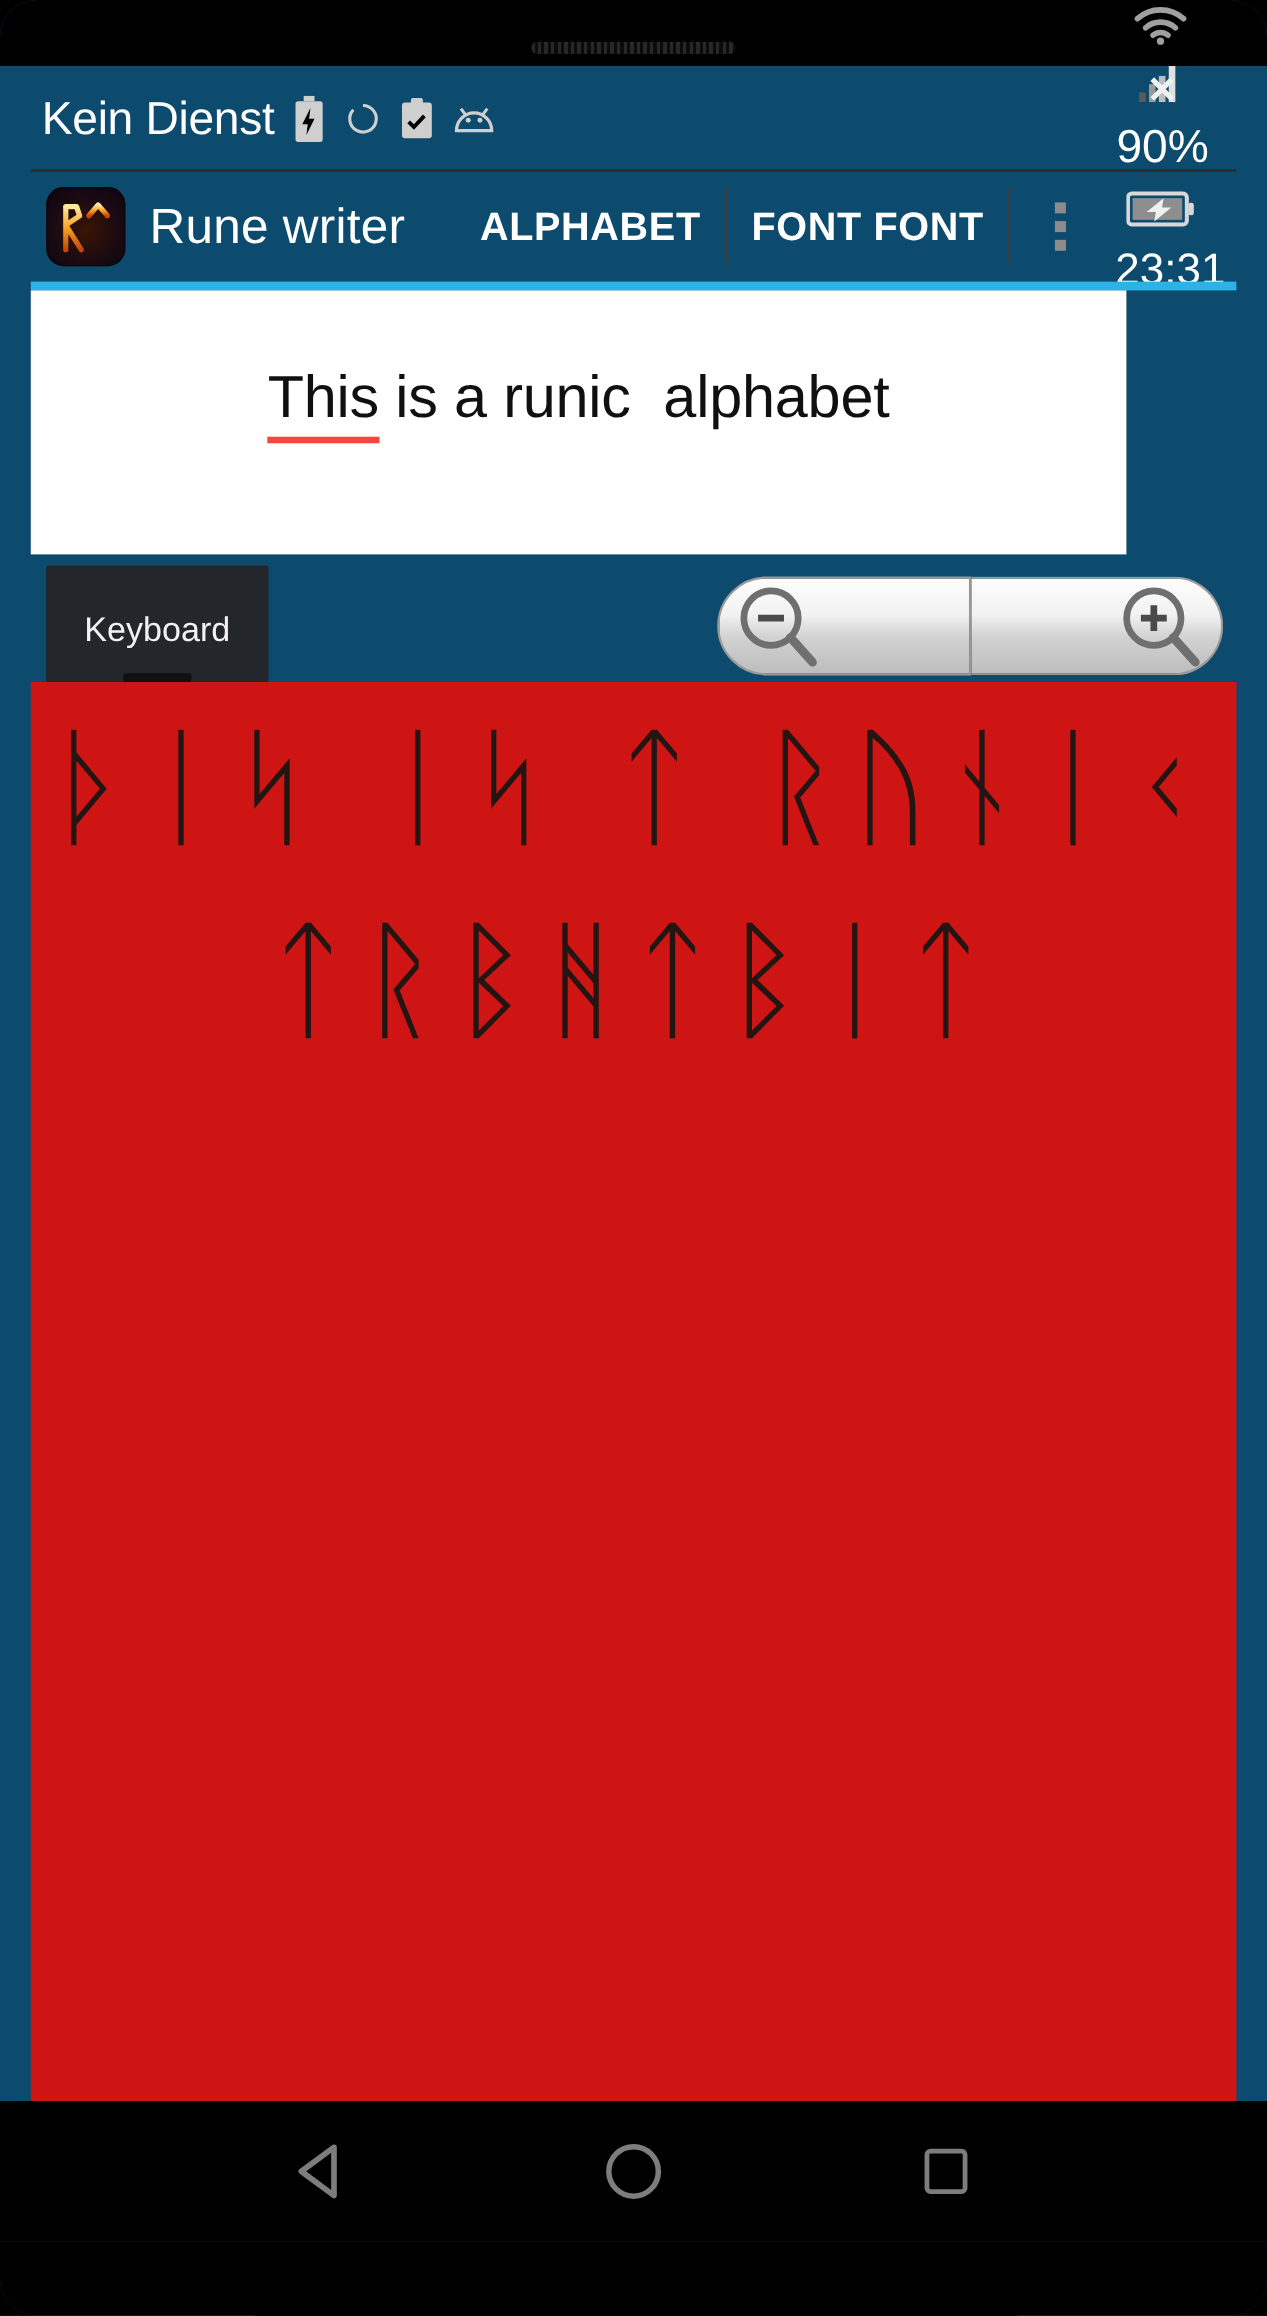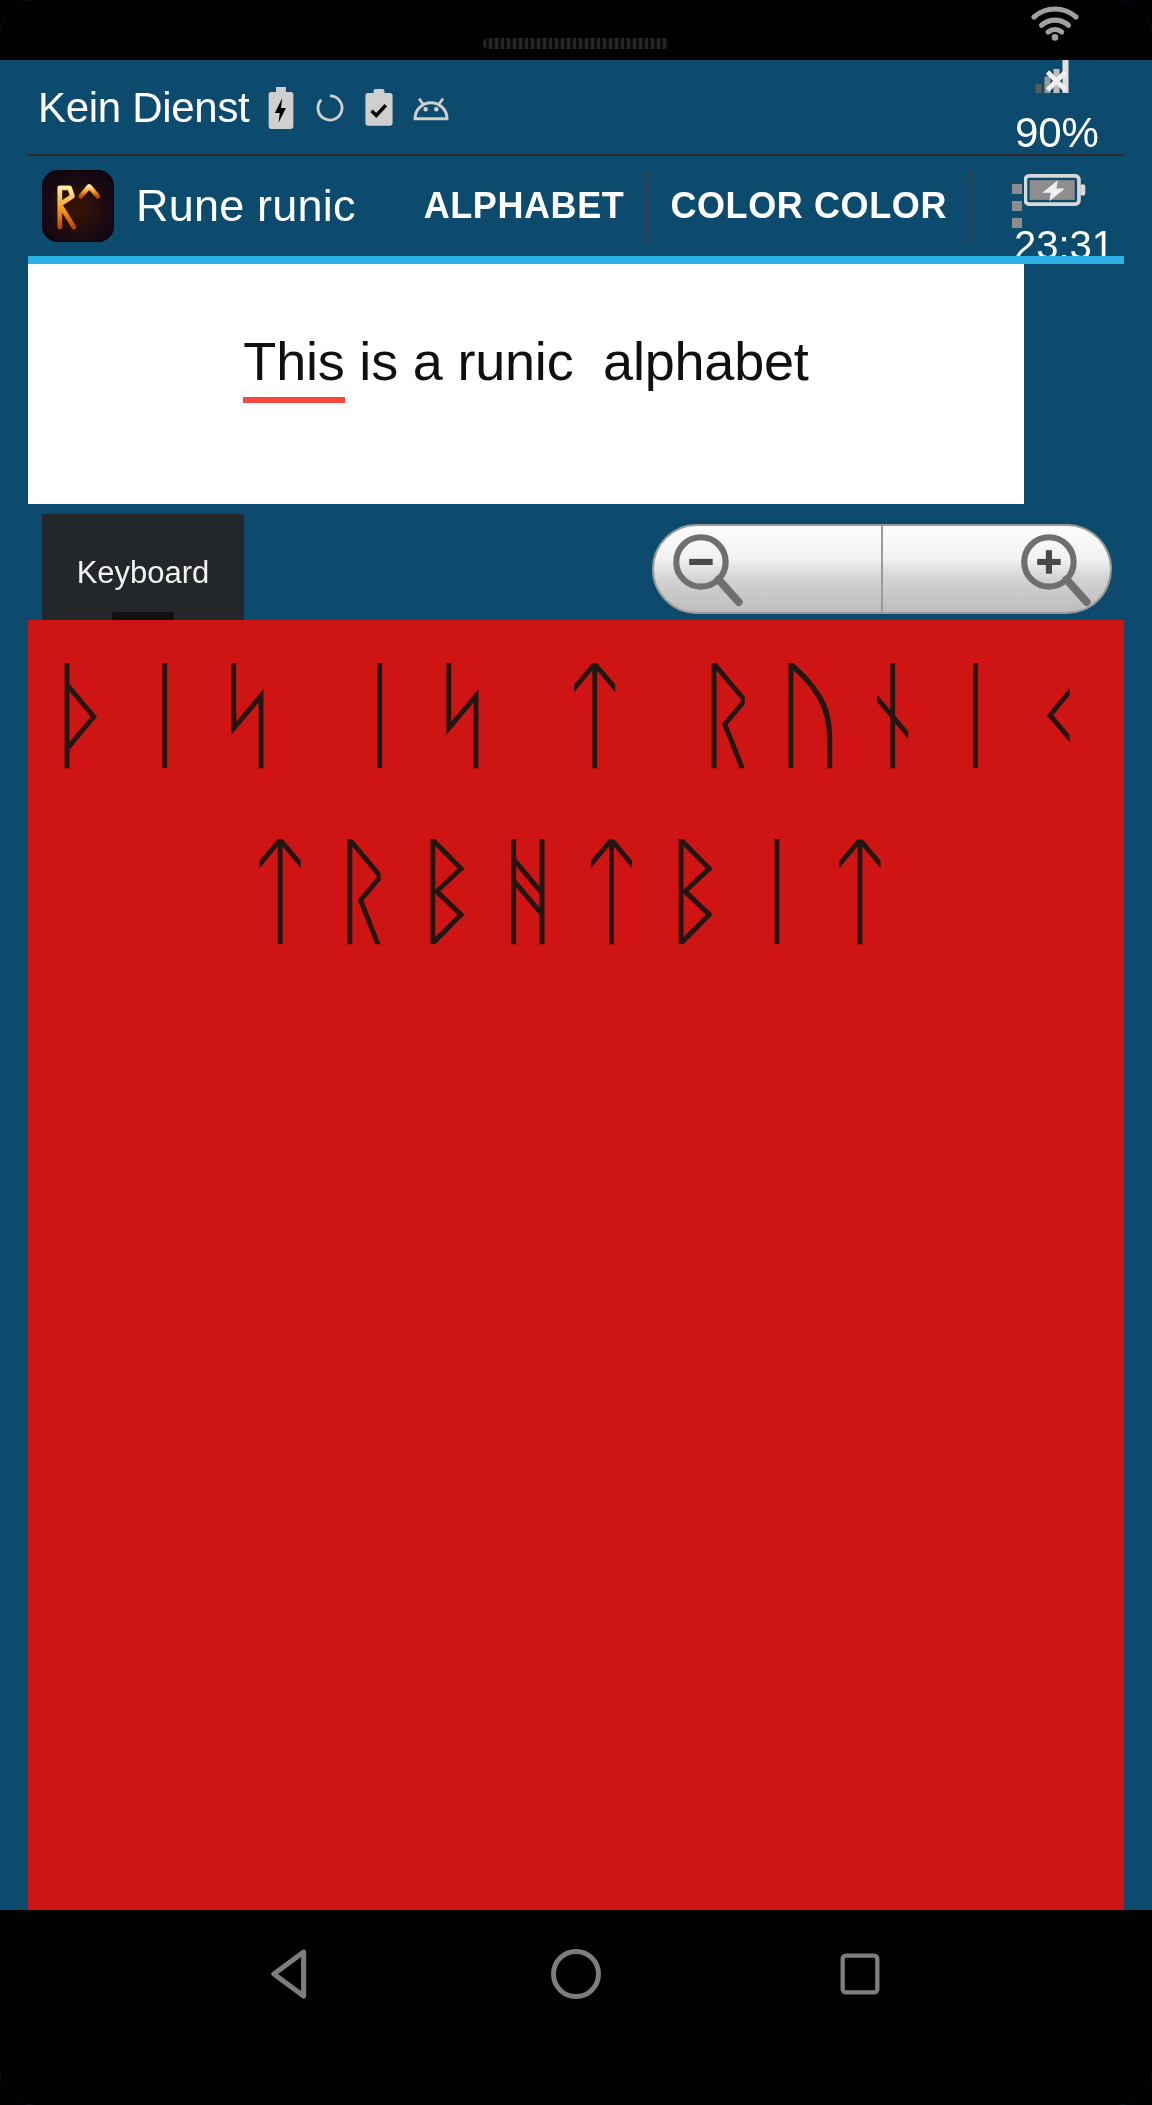--- a/index.html
+++ b/index.html
@@ -246,27 +246,27 @@
           </linearGradient>
         </defs>
         <g stroke="url(#gold)" stroke-width="3.4" fill="none" stroke-linecap="round" stroke-linejoin="round">
           <path d="M7 34 L7 6 L14 6 L16 12 L7 18 L17 34"></path>
           <path d="M28 34 L28 5"></path>
           <path d="M22 12 L28 5 L34 12"></path>
         </g>
       </svg>
     </div>
 
-    <span id="app-title">Rune runic</span>
+    <span id="app-title">Rune writer</span>
 
     <span class="menu-action" id="action-alphabet">ALPHABET</span>
 
     <span class="vdiv"></span>
 
-    <span class="menu-action" id="action-font-color">COLOR COLOR</span>
+    <span class="menu-action" id="action-font-color">FONT FONT</span>
 
     <span class="vdiv"></span>
 
     <span id="overflow-btn">
       <i></i>
       <i></i>
       <i></i>
     </span>
   </div>
 

